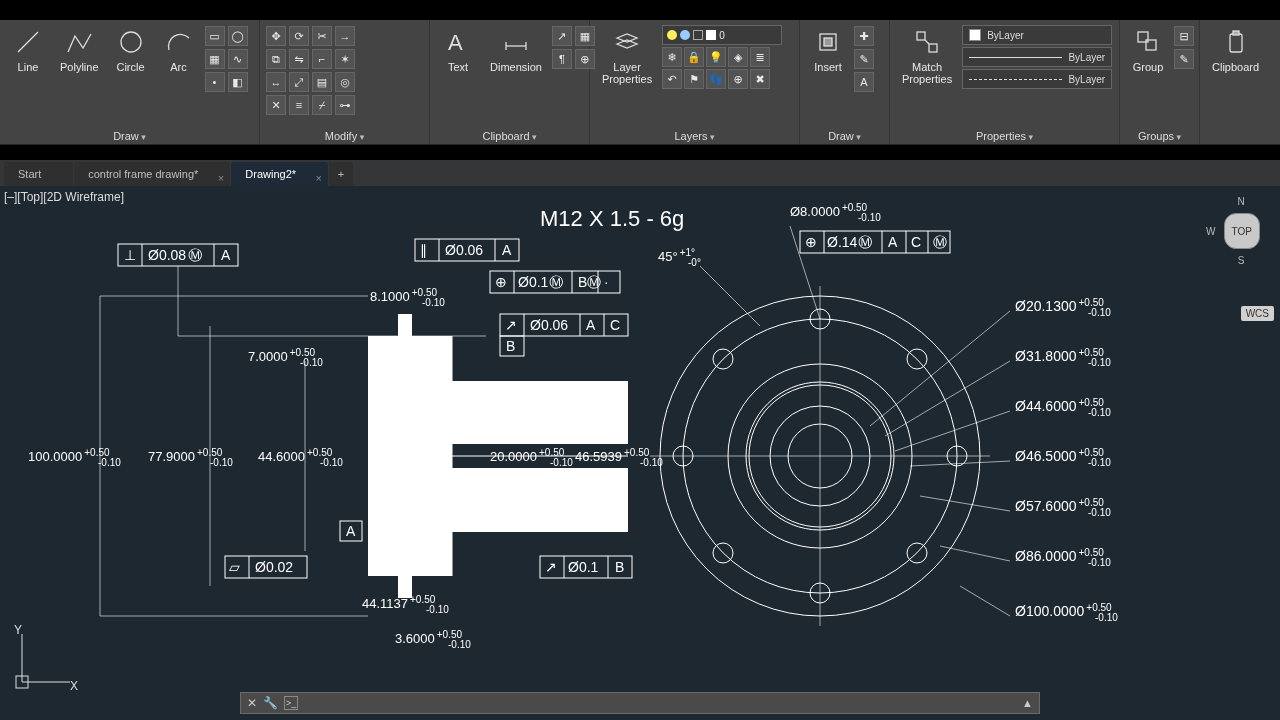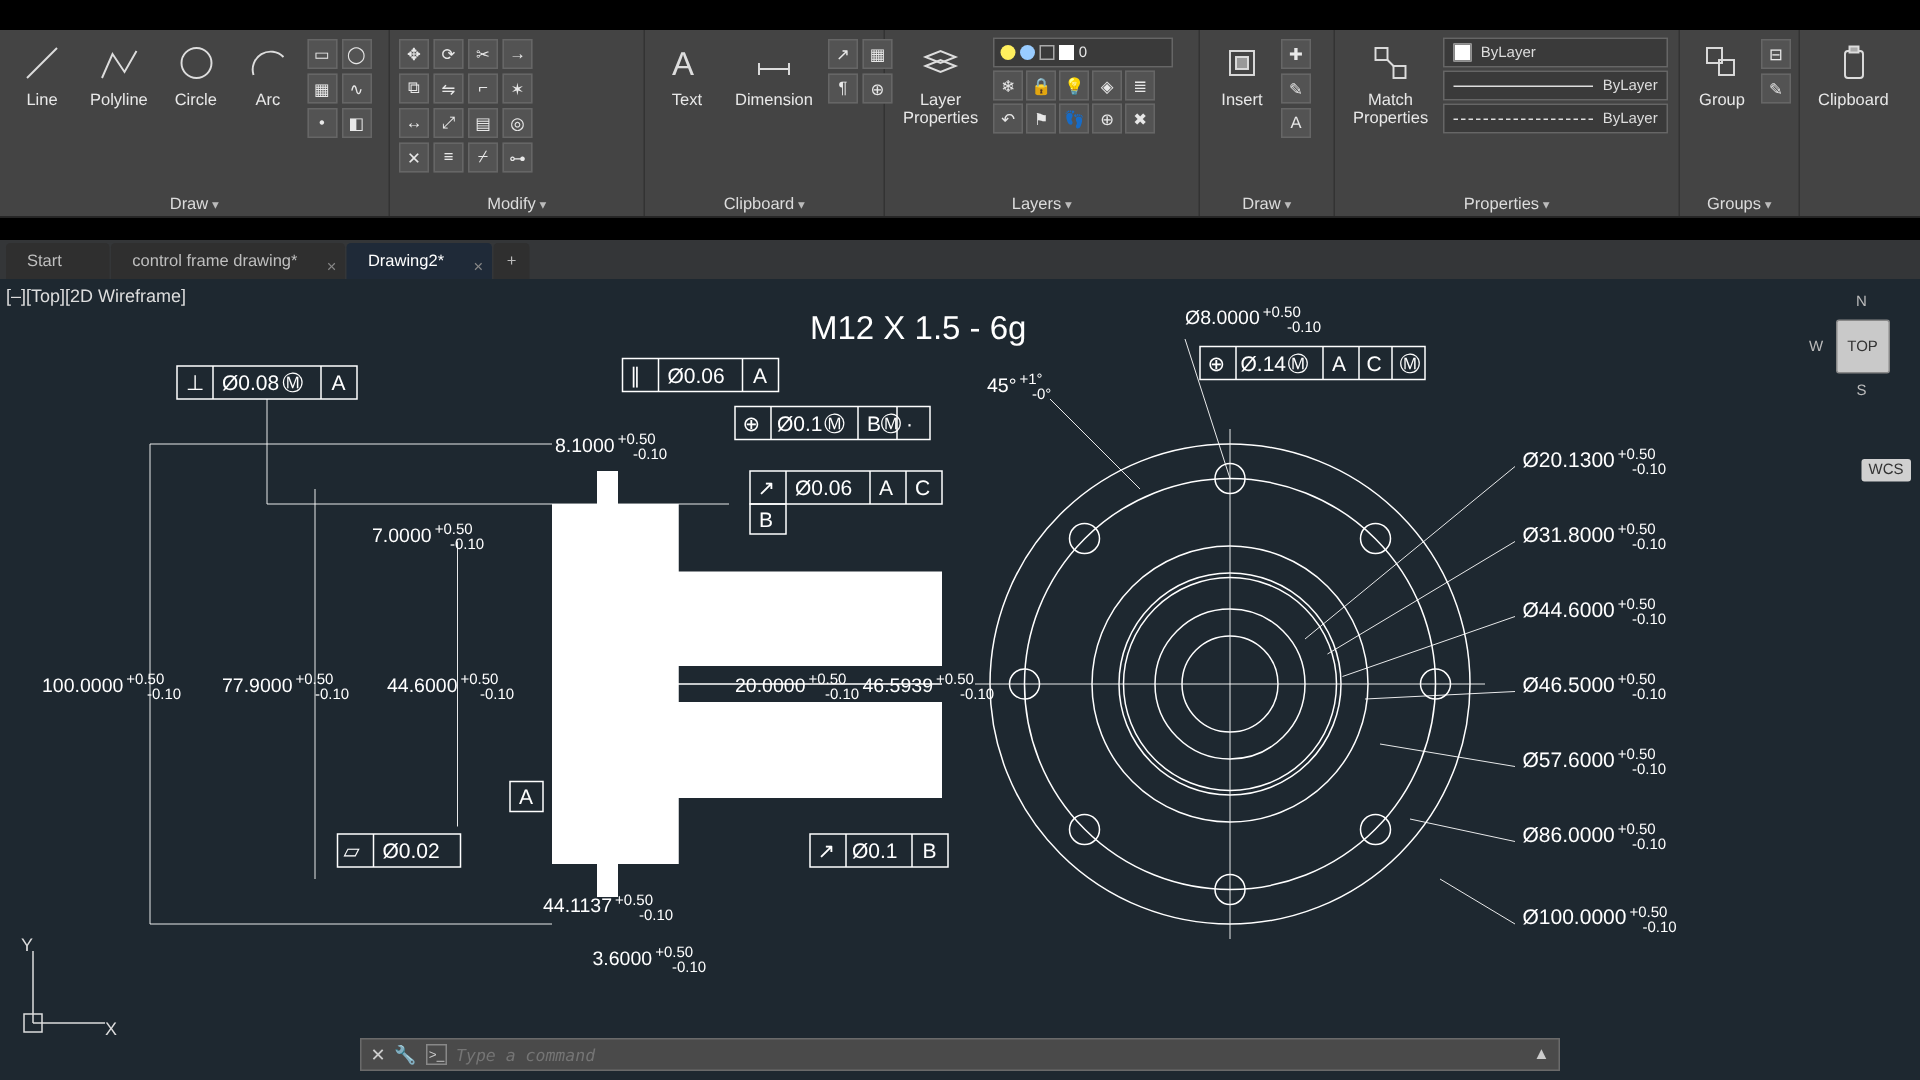--- a/index.html
+++ b/index.html
@@ -38,21 +38,21 @@
 #drawing { position:absolute; inset:0; }
 #drawing text { fill:#fff; font-size:14px; font-family:Arial,sans-serif; }
 #drawing .thread { font-size:22px; }
 #drawing .dim { font-size:13px; }
 #drawing line, #drawing circle, #drawing rect, #drawing path { stroke:#fff; fill:none; stroke-width:1; }
 #drawing .filled { fill:#fff; stroke:none; }
 #drawing .thin { stroke-width:0.6; }
 
 
 #navcube { position:absolute; right:4px; top:10px; width:70px; height:90px; color:#bbb; font-size:10px; z-index:2; }
-#navcube .face { width:36px; height:36px; background:#c9c9c9; color:#333; border:1px solid #888; display:flex; align-items:center; justify-content:center; margin:6px auto; border-radius:2px; }
+#navcube .face { width:36px; height:36px; background:#c9c9c9; color:#333; border:1px solid #888; display:flex; align-items:center; justify-content:center; margin:6px auto; border-radius:12px; }
 #wcs { position:absolute; right:6px; top:120px; background:#d0d0d0; color:#333; padding:2px 5px; font-size:10px; border-radius:2px; cursor:pointer; }
 
 
 #cli { position:absolute; left:240px; bottom:6px; width:800px; height:22px; background:#4a4a4a; border:1px solid #6a6a6a; display:flex; align-items:center; padding:0 6px; gap:6px; z-index:3; }
 #cli .clibtn { color:#ccc; font-size:12px; cursor:pointer; }
 #cli .prompt { width:14px; height:14px; border:1px solid #888; display:flex; align-items:center; justify-content:center; color:#ccc; font-size:9px; }
 #cli input { flex:1; background:transparent; border:none; color:#ccc; font-style:italic; font-size:11px; outline:none; font-family:Consolas,monospace; }
 #cli .up { margin-left:auto; color:#ccc; cursor:pointer; }
 
 svg.ico { stroke:#ddd; fill:none; stroke-width:1.3; }
@@ -461,16 +461,15 @@
       <line x1="12" y1="58" x2="60" y2="58" stroke="#ddd"></line>
     <text x="4" y="10" fill="#ddd" font-size="12">Y</text>
     <text x="60" y="66" fill="#ddd" font-size="12">X</text>
     <rect x="6" y="52" width="12" height="12" fill="none" stroke="#ddd"></rect>
   </svg>
 
   <div id="cli">
     <span class="clibtn">✕</span>
     <span class="clibtn">🔧</span>
     <span class="prompt">&gt;_</span>
-    <input placeholder="Type a command" style="">
     <span class="up">▲</span>
   </div>
 </div>
 
 </body></html>

